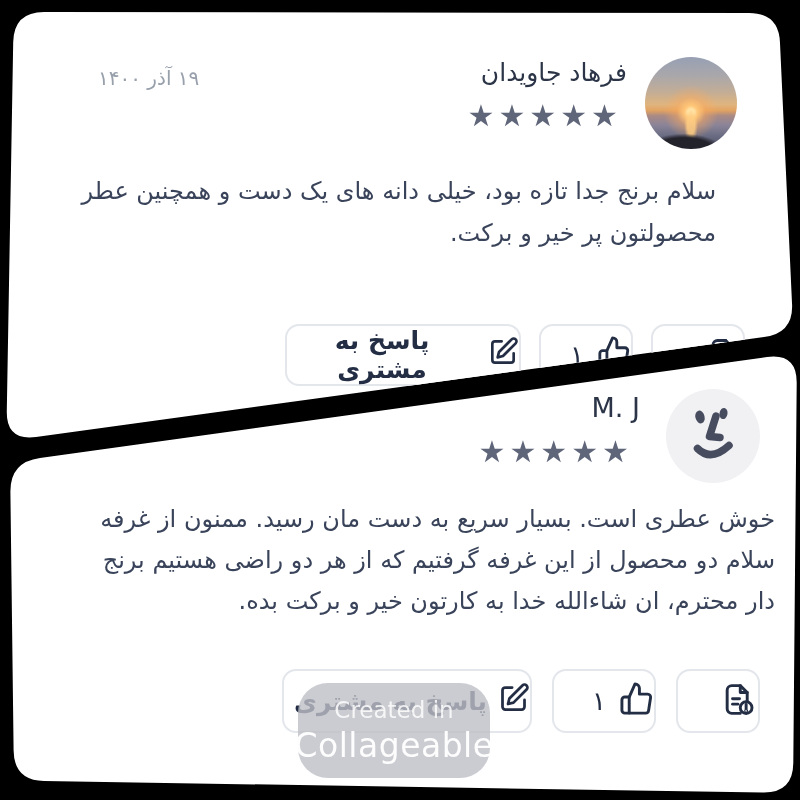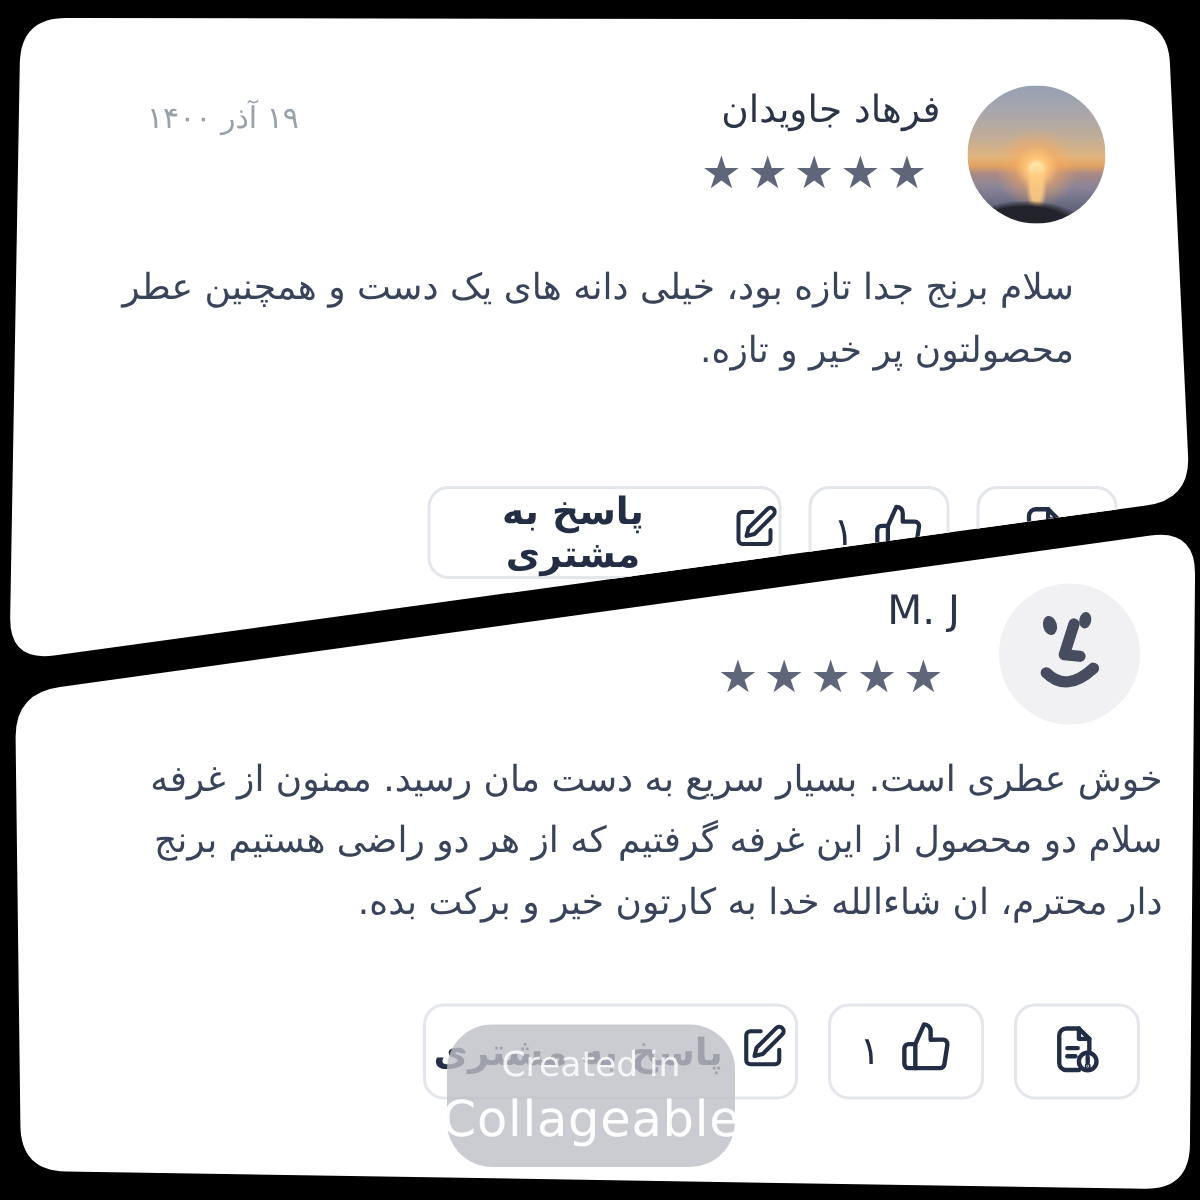--- a/index.html
+++ b/index.html
@@ -27,21 +27,21 @@
   .stars-2{right:167px;top:434px;}
   .review{position:absolute;direction:rtl;text-align:right;color:#39435a;}
   .review div{white-space:nowrap;}
   .review-1{right:84px;top:170px;font-size:24px;line-height:42px;}
   .review-2{right:25px;top:499px;font-size:24px;line-height:41px;}
 
   .actions{position:absolute;display:flex;direction:rtl;align-items:stretch;}
   .actions-1{top:324px;right:55px;gap:18px;height:62px;}
   .actions-2{top:669px;right:40px;gap:20px;height:64px;}
   .btn{background:#fff;border:2px solid #e3e6eb;border-radius:14px;box-sizing:border-box;
-       display:flex;align-items:center;justify-content:center;color:#232e45;padding:0;cursor:pointer;
+       display:flex;align-items:center;justify-content:flex-start;color:#232e45;padding:0;cursor:pointer;
        font-family:"DejaVu Sans",sans-serif;}
   .btn svg{flex:0 0 auto;}
   .btn-report{width:94px;}
   .actions-2 .btn-report{width:84px;}
   .btn-like{width:94px;gap:13px;font-size:26px;color:#232e45;}
   .actions-2 .btn-like{width:104px;}
   .btn-reply{width:236px;gap:10px;font-size:25px;font-weight:bold;direction:rtl;}
   .actions-2 .btn-reply{width:250px;}
 
   .watermark{position:absolute;left:298px;top:683px;width:192px;height:95px;border-radius:30px;
@@ -55,21 +55,21 @@
 
 <div id="stage">
 
   <div class="cell cell-top">
     <div class="date">۱۹ آذر ۱۴۰۰</div>
     <div class="avatar avatar-photo"></div>
     <div class="name name-1">فرهاد جاویدان</div>
     <div class="stars stars-1">★★★★★</div>
     <div class="review review-1">
       <div>سلام برنج جدا تازه بود، خیلی دانه های یک دست و همچنین عطر</div>
-      <div>محصولتون پر خیر و تازه.</div>
+      <div>محصولتون پر خیر و برکت.</div>
     </div>
     <div class="actions actions-1">
       <button class="btn btn-report">
         <span>
           <svg width="36" height="36" viewBox="0 0 24 24" fill="none" stroke="#232e45" stroke-width="1.9" stroke-linecap="round" stroke-linejoin="round">
             <path d="M12.5 21H7a3 3 0 0 1-3-3V6a3 3 0 0 1 3-3h5.5l4.5 4.5V13"></path>
             <path d="M12.5 3v4.5H17"></path>
             <path d="M7.5 11.5h4.5"></path>
               <path d="M7.5 15h3.5"></path>
             <circle cx="16.3" cy="17.3" r="3.8" fill="#fff"></circle>

